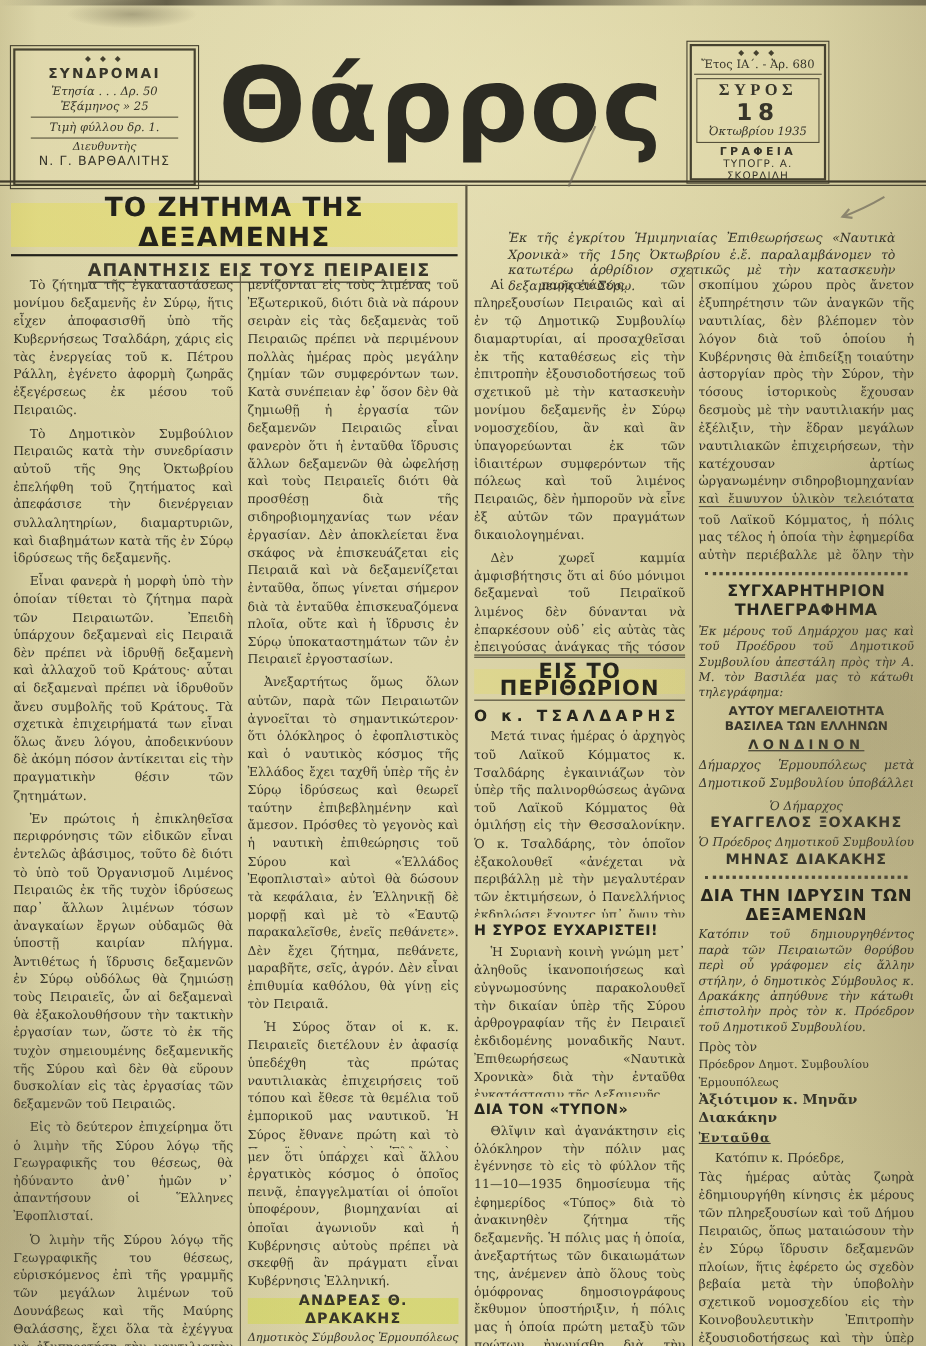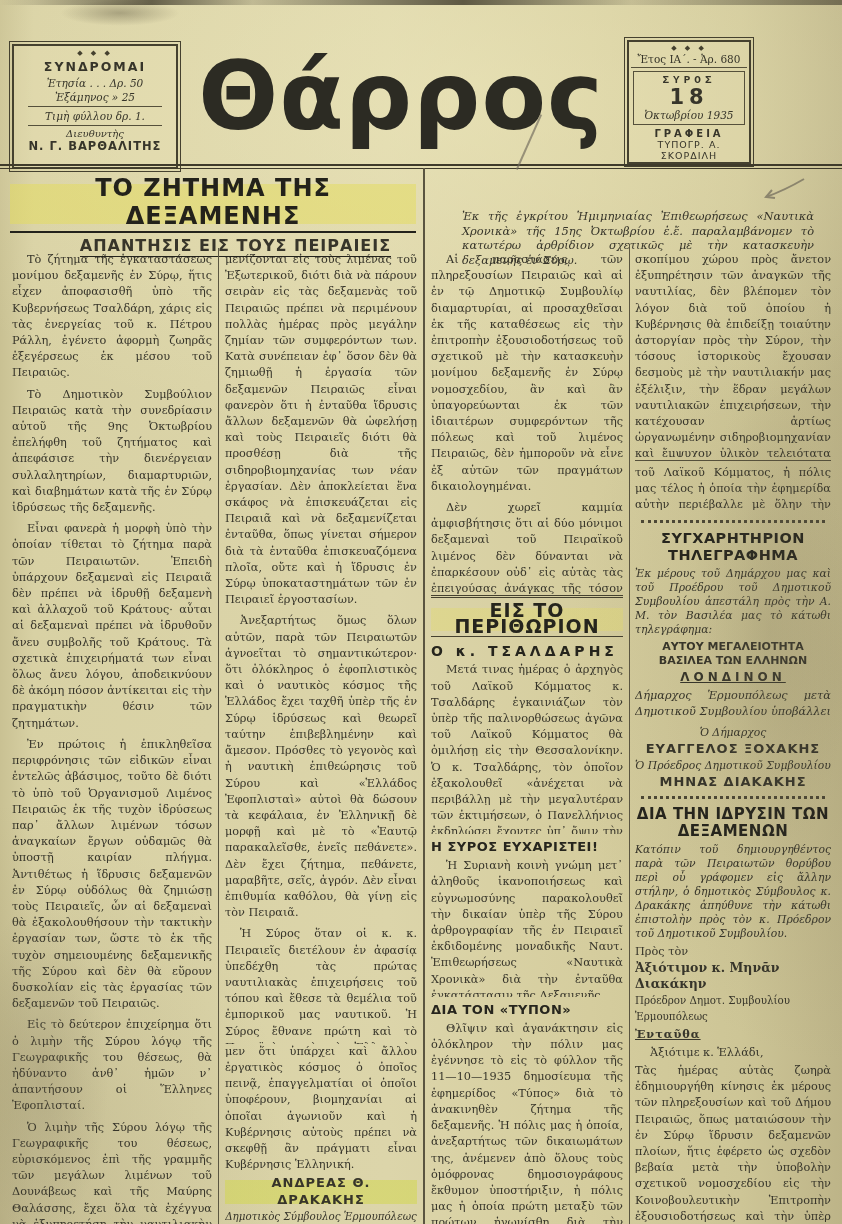--- a/index.html
+++ b/index.html
@@ -16,26 +16,26 @@
 
   
   .obox{position:absolute;border:2px solid #45412f;outline:1px solid #45412f;outline-offset:2px;
     text-align:center;background:rgba(235,229,182,.25);}
   .obox .orn{font-family:"DejaVu Sans",sans-serif;font-size:7px;letter-spacing:3px;color:#45412f;line-height:9px;}
   .subbox{left:12px;top:44px;width:162px;height:118px;padding-top:3px;font-size:10.5px;}
   .subbox .t{font-family:"DejaVu Sans",sans-serif;font-weight:bold;font-size:12.5px;letter-spacing:2px;margin:1px 0 2px;}
   .subbox .ln{font-size:10.5px;line-height:14px;font-style:italic;}
   .subbox .sep{border-top:1px solid #55503b;margin:2px 14px;}
   .subbox .dir{font-style:italic;font-size:10px;margin-top:1px;}
-  .subbox .dname{font-family:"DejaVu Sans",sans-serif;font-weight:bold;font-size:11.5px;letter-spacing:1px;}
+  .subbox .dname{font-family:"DejaVu Sans",sans-serif;font-weight:normal;font-size:11.5px;letter-spacing:1px;}
 
   .datebox{left:627px;top:40px;width:120px;height:118px;padding-top:2px;font-size:10px;}
   .datebox .yr{font-size:10.5px;border-bottom:1px solid #55503b;padding-bottom:2px;margin:0 2px;}
   .datebox .inner{border:1px solid #55503b;margin:3px 4px;padding:2px 0 3px;}
-  .datebox .place{font-family:Liberation Mono, monospace;font-weight:bold;font-size:11px;letter-spacing:4px;}
+  .datebox .place{font-family:Liberation Serif, serif;font-weight:bold;font-size:15px;letter-spacing:4px;}
   .datebox .day{font-family:"DejaVu Sans",sans-serif;font-weight:bold;font-size:21px;letter-spacing:5px;line-height:23px;}
   .datebox .my{font-style:italic;font-size:10.5px;}
   .datebox .grafeia{font-family:"DejaVu Sans",sans-serif;font-weight:bold;font-size:10px;letter-spacing:3px;margin-top:2px;}
   .datebox .printer{font-family:"DejaVu Sans",sans-serif;font-size:9.5px;letter-spacing:1px;}
 
   .masthead{position:absolute;left:185px;top:38px;width:432px;height:122px;text-align:center;
     font-family:"DejaVu Sans",sans-serif;font-weight:bold;font-size:94px;line-height:118px;
     color:#2c2b23;letter-spacing:1px;}
 
   .hrule{position:absolute;left:0;top:164px;width:842px;height:2px;border-top:2px solid #3f3b2b;border-bottom:1px solid #3f3b2b;}
@@ -192,24 +192,24 @@
     <div class="addr2">ΛΟΝΔΙΝΟΝ</div>
     <div class="clip" style="height:62px;text-align:justify;font-style:italic;">Δήμαρχος Ἑρμουπόλεως μετὰ Δημοτικοῦ Συμβουλίου ὑποβάλλει εὐλαβῶς Ὑμετέραν Μεγαλειότητα θερμότατα συγχαρητήρια ἐπὶ ἀποκαταστάσει Βασιλικοῦ Θεσμοῦ.</div>
     <div class="sig-label">Ὁ Δήμαρχος</div>
     <div class="sig-name">ΕΥΑΓΓΕΛΟΣ ΞΟΧΑΚΗΣ</div>
     <div class="sig-label" style="margin-top:1px;">Ὁ Πρόεδρος Δημοτικοῦ Συμβουλίου</div>
     <div class="sig-name">ΜΗΝΑΣ ΔΙΑΚΑΚΗΣ</div>
     <div class="chain"></div>
     <div class="sechead centerhead" style="font-size:15px;">ΔΙΑ ΤΗΝ ΙΔΡΥΣΙΝ ΤΩΝ ΔΕΞΑΜΕΝΩΝ</div>
     <div class="ital" style="text-align:justify;">Κατόπιν τοῦ δημιουργηθέντος παρὰ τῶν Πειραιωτῶν θορύβου περὶ οὗ γράφομεν εἰς ἄλλην στήλην, ὁ δημοτικὸς Σύμβουλος κ. Δρακάκης ἀπηύθυνε τὴν κάτωθι ἐπιστολὴν πρὸς τὸν κ. Πρόεδρον τοῦ Δημοτικοῦ Συμβουλίου.</div>
     <p class="to-center" style="margin:3px 0 0;">Πρὸς τὸν</p>
+    <p class="to-center" style="margin:0;font-size:10.3px;">Πρόεδρον Δημοτ. Συμβουλίου Ἑρμουπόλεως</p>
     <p class="to-center to-name" style="margin:0;">Ἀξιότιμον κ. Μηνᾶν Διακάκην</p>
-    <p class="to-center" style="margin:0;font-size:10.3px;">Πρόεδρον Δημοτ. Συμβουλίου Ἑρμουπόλεως</p>
     <p class="to-center to-place" style="margin:1px 0 3px;">Ἐνταῦθα</p>
-    <p style="margin:0 0 2px;">Ἀξιότιμε κ. Ἑλλάδι,</p>
+    <p style="margin:0 0 2px;">Κατόπιν κ. Πρόεδρε,</p>
     <div class="grow">
       <p class="frag">Τὰς ἡμέρας αὐτὰς ζωηρὰ ἐδημιουργήθη κίνησις ἐκ μέρους τῶν πληρεξουσίων καὶ τοῦ Δήμου Πειραιῶς, ὅπως ματαιώσουν τὴν ἐν Σύρῳ ἵδρυσιν δεξαμενῶν πλοίων, ἥτις ἐφέρετο ὡς σχεδὸν βεβαία μετὰ τὴν ὑποβολὴν σχετικοῦ νομοσχεδίου εἰς τὴν Κοινοβουλευτικὴν Ἐπιτροπὴν ἐξουσιοδοτήσεως καὶ τὴν ὑπὲρ τῆς Σύρου ρητὴν καὶ κατηγορηματικὴν ἐκδήλωσιν τόσον τοῦ κ. Προέδρου τῆς Κυβερνήσεως ὅσον καὶ τοῦ κ. Ὑπουργοῦ τῆς Συγκοινωνίας τῆς καταργηθείσης Κυβερνήσεως. Δὲν νομίζω, ἀξιότιμε κ. Πρόεδρε, ὅτι ὁ Δῆμος Ἑρμουπόλεως</p>
     </div>
   </div>
 
   <div class="pencil" style="left:528px;top:112px;width:1.5px;height:60px;transform:rotate(24deg);"></div>
   <svg class="mark" style="left:762px;top:176px;" width="44" height="26" viewBox="0 0 44 26">
     <path d="M42,3 C30,10 18,16 4,21" stroke="#6f695a" stroke-width="2" fill="none"></path>
     <path d="M10,14 L4,21 L13,22" stroke="#6f695a" stroke-width="2" fill="none"></path>
   </svg>

